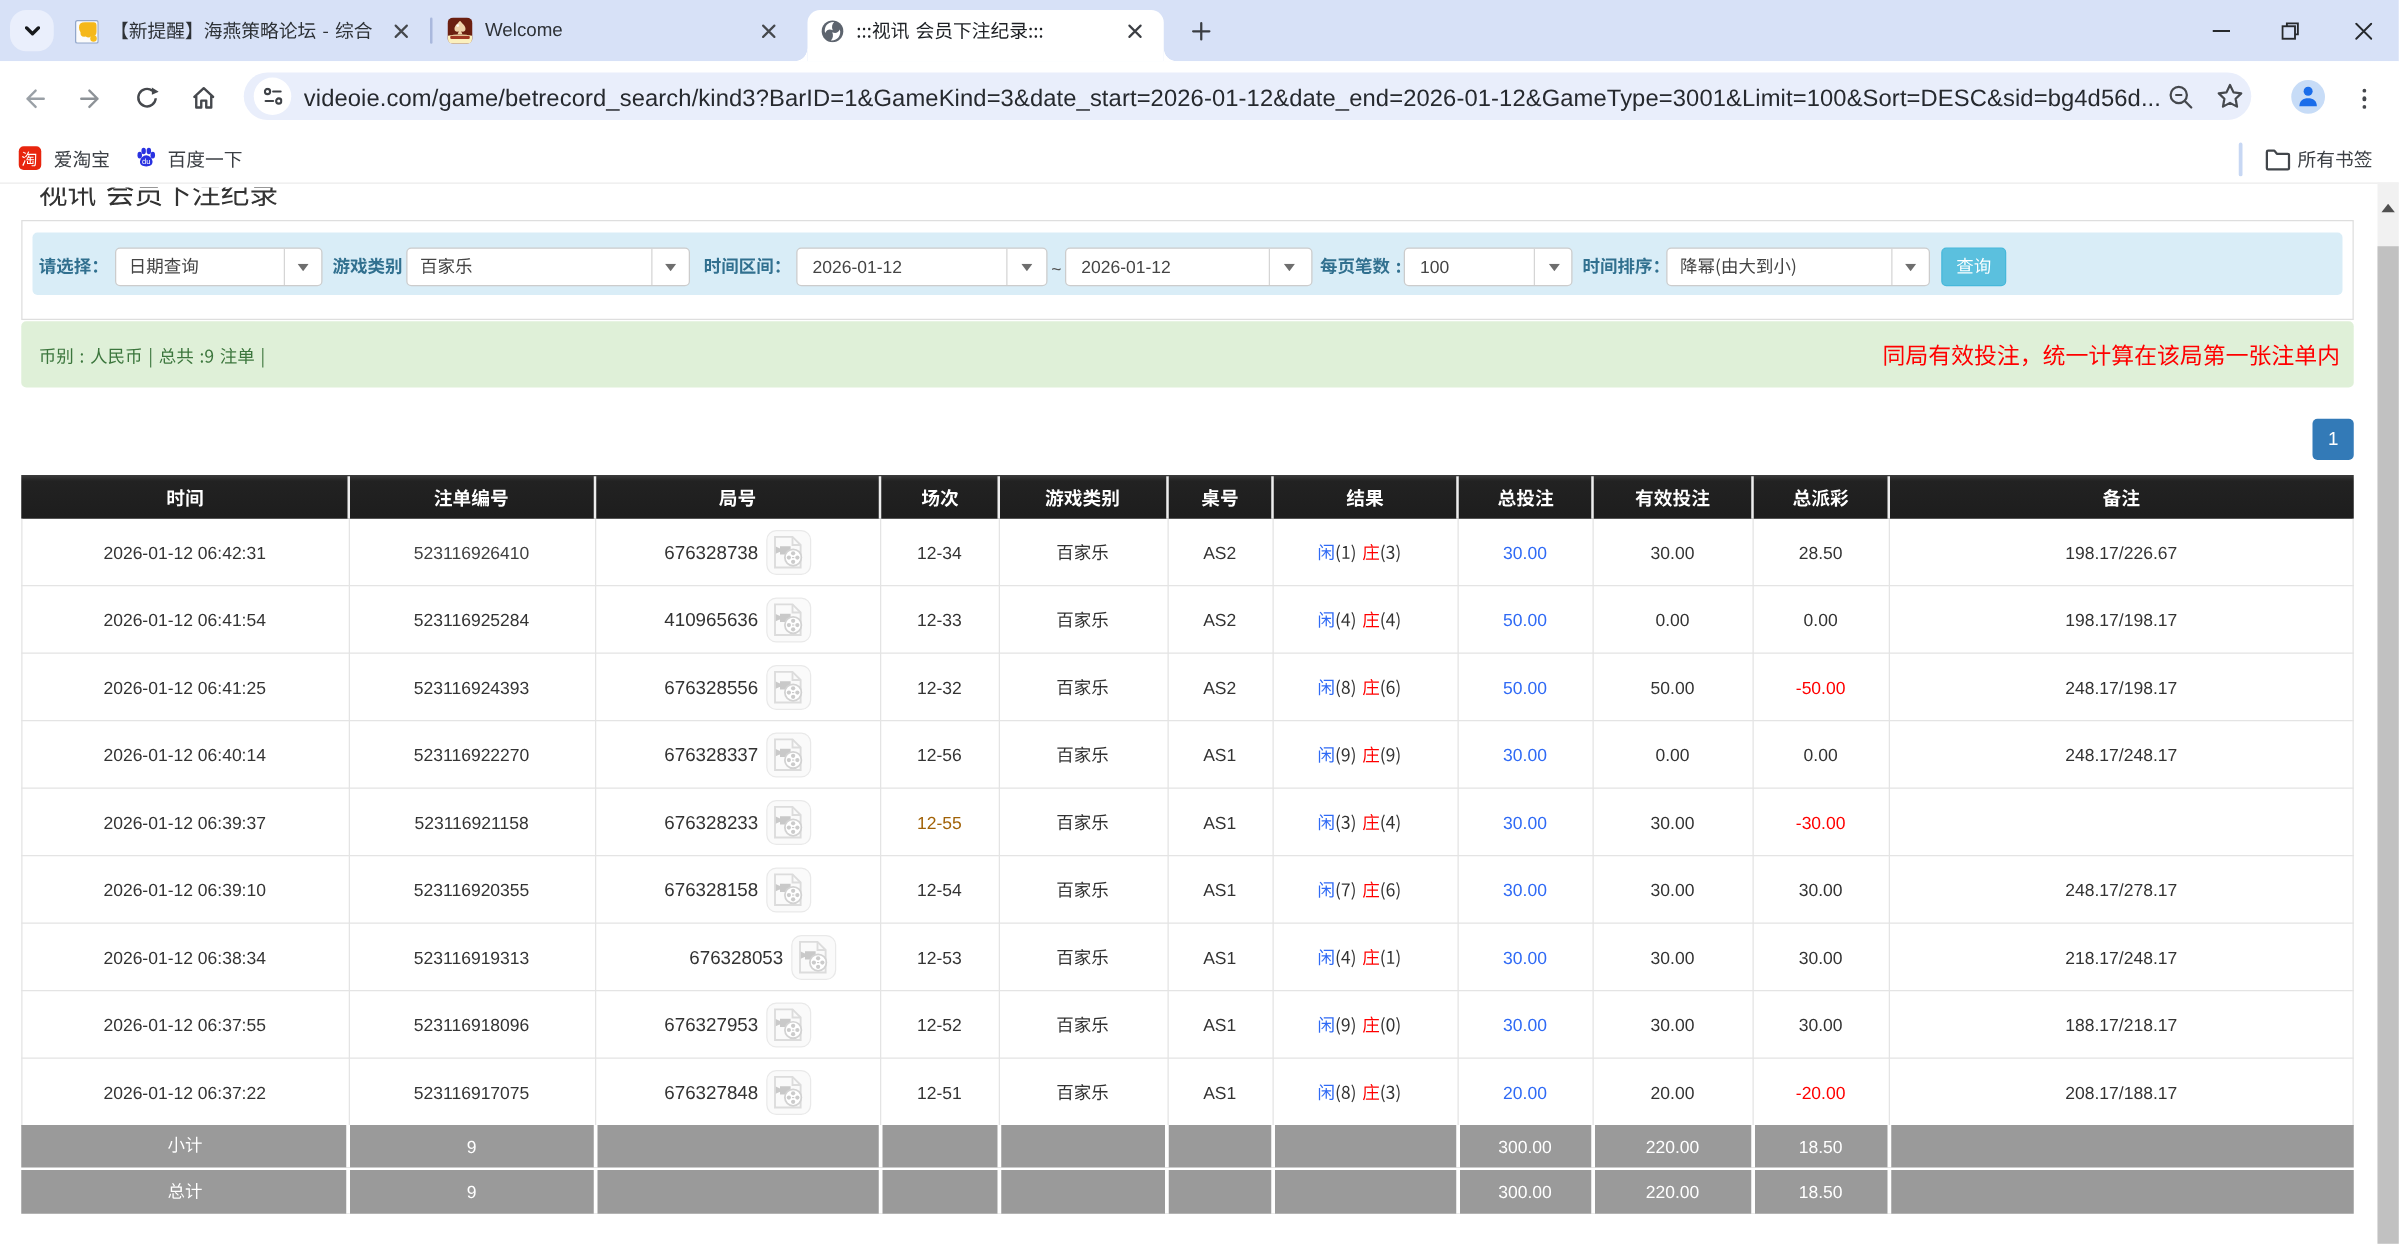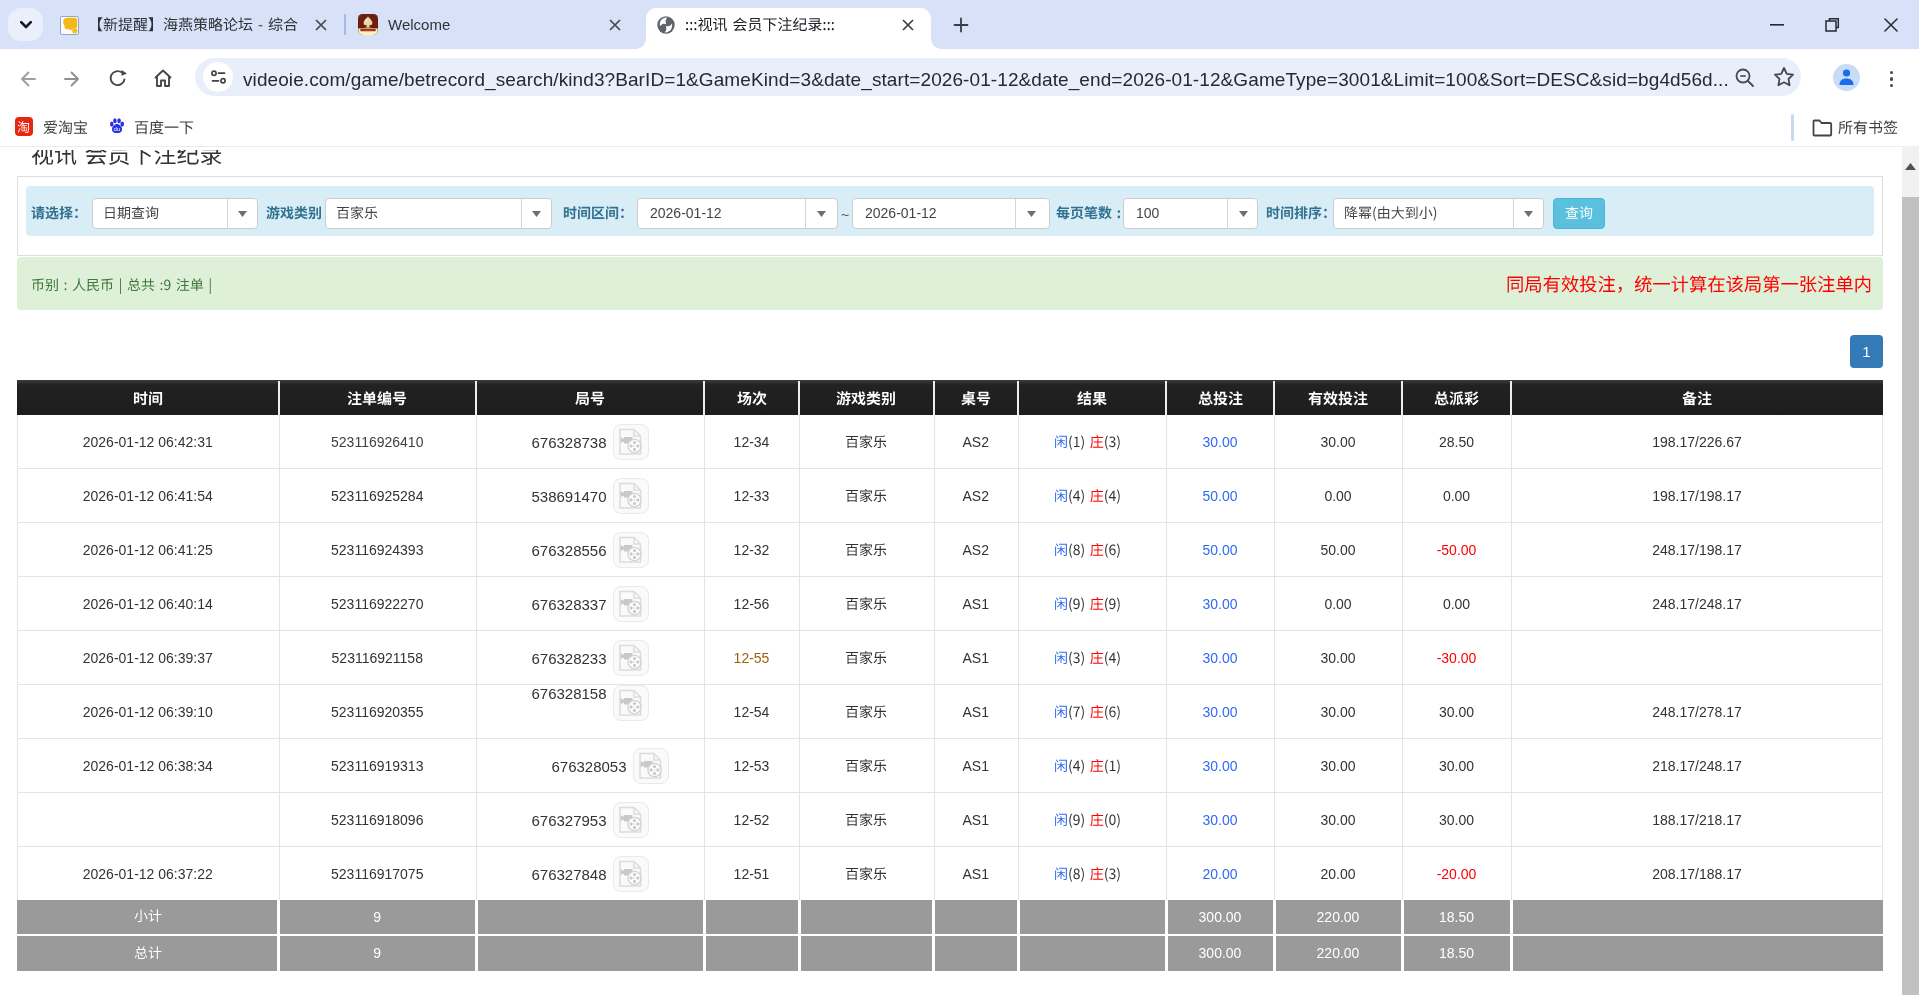--- a/index.html
+++ b/index.html
@@ -341,21 +341,21 @@
       <use href="#zhuang" x="35.8" fill="#ff0000"></use>
       <use href="#p3" x="49.8" fill="#333"></use>
     </svg>
     <div style="position:absolute;left:1166px;top:415px;width:108px;height:54px;text-align:center;font:14px/54px 'Liberation Sans',sans-serif;color:#2f6af5">30.00</div>
     <div style="position:absolute;left:1274px;top:415px;width:128px;height:54px;text-align:center;font:14px/54px 'Liberation Sans',sans-serif;color:#333">30.00</div>
     <div style="position:absolute;left:1402px;top:415px;width:109px;height:54px;text-align:center;font:14px/54px 'Liberation Sans',sans-serif;color:#333">28.50</div>
     <div style="position:absolute;left:1511px;top:415px;width:372px;height:54px;text-align:center;font:14px/54px 'Liberation Sans',sans-serif;color:#333">198.17/226.67</div>
     <div style="position:absolute;left:17px;top:469px;width:261.5px;height:54px;text-align:center;font:14px/54px 'Liberation Sans',sans-serif;color:#333">2026-01-12 06:41:54</div>
     <div style="position:absolute;left:278.5px;top:469px;width:197.5px;height:54px;text-align:center;font:14px/54px 'Liberation Sans',sans-serif;color:#333">523116925284</div>
     <div style="position:absolute;left:476px;top:469px;width:228px;height:54px;display:flex;align-items:center;justify-content:center">
-      <span style="font:15px 'Liberation Sans',sans-serif;color:#333">538691470</span>
+      <span style="font:15px 'Liberation Sans',sans-serif;color:#333">410965636</span>
       <span style="margin-left:6px;width:36px;height:36px;border-radius:8px;background:#fafafa;border:1px solid #e9e9e9;box-sizing:border-box;display:flex;align-items:center;justify-content:center">
         <svg width="28" height="28" viewBox="0 0 28 28">
           <path d="M3 1.5 H17 L23.5 8 V26 H3 Z" fill="none" stroke="#dcdcdc" stroke-width="1.5"></path>
           <path d="M17 1.5 V8 H23.5" fill="none" stroke="#dcdcdc" stroke-width="1.5"></path>
           <path d="M7 9 H15.5 V15.5 H7 Z M7 10.8 L3.6 9.2 V15 L7 13.4 Z" fill="#c9c9c9"></path>
           <circle cx="17.5" cy="18" r="6.6" fill="#fff" stroke="#d2d2d2" stroke-width="1.4"></circle>
           <circle cx="17.5" cy="14.6" r="1.7" fill="#cbcbcb"></circle>
           <circle cx="17.5" cy="21.4" r="1.7" fill="#cbcbcb"></circle>
           <circle cx="14.1" cy="18" r="1.7" fill="#cbcbcb"></circle>
           <circle cx="20.9" cy="18" r="1.7" fill="#cbcbcb"></circle>
@@ -471,21 +471,21 @@
       <use href="#xian" x="0" fill="#2f6af5"></use>
       <use href="#p3" x="14.0" fill="#333"></use>
       <use href="#zhuang" x="35.8" fill="#ff0000"></use>
       <use href="#p4" x="49.8" fill="#333"></use>
     </svg>
     <div style="position:absolute;left:1166px;top:631px;width:108px;height:54px;text-align:center;font:14px/54px 'Liberation Sans',sans-serif;color:#2f6af5">30.00</div>
     <div style="position:absolute;left:1274px;top:631px;width:128px;height:54px;text-align:center;font:14px/54px 'Liberation Sans',sans-serif;color:#333">30.00</div>
     <div style="position:absolute;left:1402px;top:631px;width:109px;height:54px;text-align:center;font:14px/54px 'Liberation Sans',sans-serif;color:#ff0000">-30.00</div>
     <div style="position:absolute;left:17px;top:685px;width:261.5px;height:54px;text-align:center;font:14px/54px 'Liberation Sans',sans-serif;color:#333">2026-01-12 06:39:10</div>
     <div style="position:absolute;left:278.5px;top:685px;width:197.5px;height:54px;text-align:center;font:14px/54px 'Liberation Sans',sans-serif;color:#333">523116920355</div>
-    <div style="position:absolute;left:476px;top:685px;width:228px;height:54px;display:flex;align-items:flex-start;justify-content:center">
+    <div style="position:absolute;left:476px;top:685px;width:228px;height:54px;display:flex;align-items:center;justify-content:center">
       <span style="font:15px 'Liberation Sans',sans-serif;color:#333">676328158</span>
       <span style="margin-left:6px;width:36px;height:36px;border-radius:8px;background:#fafafa;border:1px solid #e9e9e9;box-sizing:border-box;display:flex;align-items:center;justify-content:center">
         <svg width="28" height="28" viewBox="0 0 28 28">
           <path d="M3 1.5 H17 L23.5 8 V26 H3 Z" fill="none" stroke="#dcdcdc" stroke-width="1.5"></path>
           <path d="M17 1.5 V8 H23.5" fill="none" stroke="#dcdcdc" stroke-width="1.5"></path>
           <path d="M7 9 H15.5 V15.5 H7 Z M7 10.8 L3.6 9.2 V15 L7 13.4 Z" fill="#c9c9c9"></path>
           <circle cx="17.5" cy="18" r="6.6" fill="#fff" stroke="#d2d2d2" stroke-width="1.4"></circle>
           <circle cx="17.5" cy="14.6" r="1.7" fill="#cbcbcb"></circle>
           <circle cx="17.5" cy="21.4" r="1.7" fill="#cbcbcb"></circle>
           <circle cx="14.1" cy="18" r="1.7" fill="#cbcbcb"></circle>
@@ -535,20 +535,21 @@
     <svg class="t" style="left:1054.0px;top:755.9px" width="69" height="20" viewBox="0 -15 69 20">
       <use href="#xian" x="0" fill="#2f6af5"></use>
       <use href="#p4" x="14.0" fill="#333"></use>
       <use href="#zhuang" x="35.8" fill="#ff0000"></use>
       <use href="#p1" x="49.8" fill="#333"></use>
     </svg>
     <div style="position:absolute;left:1166px;top:739px;width:108px;height:54px;text-align:center;font:14px/54px 'Liberation Sans',sans-serif;color:#2f6af5">30.00</div>
     <div style="position:absolute;left:1274px;top:739px;width:128px;height:54px;text-align:center;font:14px/54px 'Liberation Sans',sans-serif;color:#333">30.00</div>
     <div style="position:absolute;left:1402px;top:739px;width:109px;height:54px;text-align:center;font:14px/54px 'Liberation Sans',sans-serif;color:#333">30.00</div>
     <div style="position:absolute;left:1511px;top:739px;width:372px;height:54px;text-align:center;font:14px/54px 'Liberation Sans',sans-serif;color:#333">218.17/248.17</div>
+    <div style="position:absolute;left:17px;top:793px;width:261.5px;height:54px;text-align:center;font:14px/54px 'Liberation Sans',sans-serif;color:#333">2026-01-12 06:37:55</div>
     <div style="position:absolute;left:278.5px;top:793px;width:197.5px;height:54px;text-align:center;font:14px/54px 'Liberation Sans',sans-serif;color:#333">523116918096</div>
     <div style="position:absolute;left:476px;top:793px;width:228px;height:54px;display:flex;align-items:center;justify-content:center">
       <span style="font:15px 'Liberation Sans',sans-serif;color:#333">676327953</span>
       <span style="margin-left:6px;width:36px;height:36px;border-radius:8px;background:#fafafa;border:1px solid #e9e9e9;box-sizing:border-box;display:flex;align-items:center;justify-content:center">
         <svg width="28" height="28" viewBox="0 0 28 28">
           <path d="M3 1.5 H17 L23.5 8 V26 H3 Z" fill="none" stroke="#dcdcdc" stroke-width="1.5"></path>
           <path d="M17 1.5 V8 H23.5" fill="none" stroke="#dcdcdc" stroke-width="1.5"></path>
           <path d="M7 9 H15.5 V15.5 H7 Z M7 10.8 L3.6 9.2 V15 L7 13.4 Z" fill="#c9c9c9"></path>
           <circle cx="17.5" cy="18" r="6.6" fill="#fff" stroke="#d2d2d2" stroke-width="1.4"></circle>
           <circle cx="17.5" cy="14.6" r="1.7" fill="#cbcbcb"></circle>

